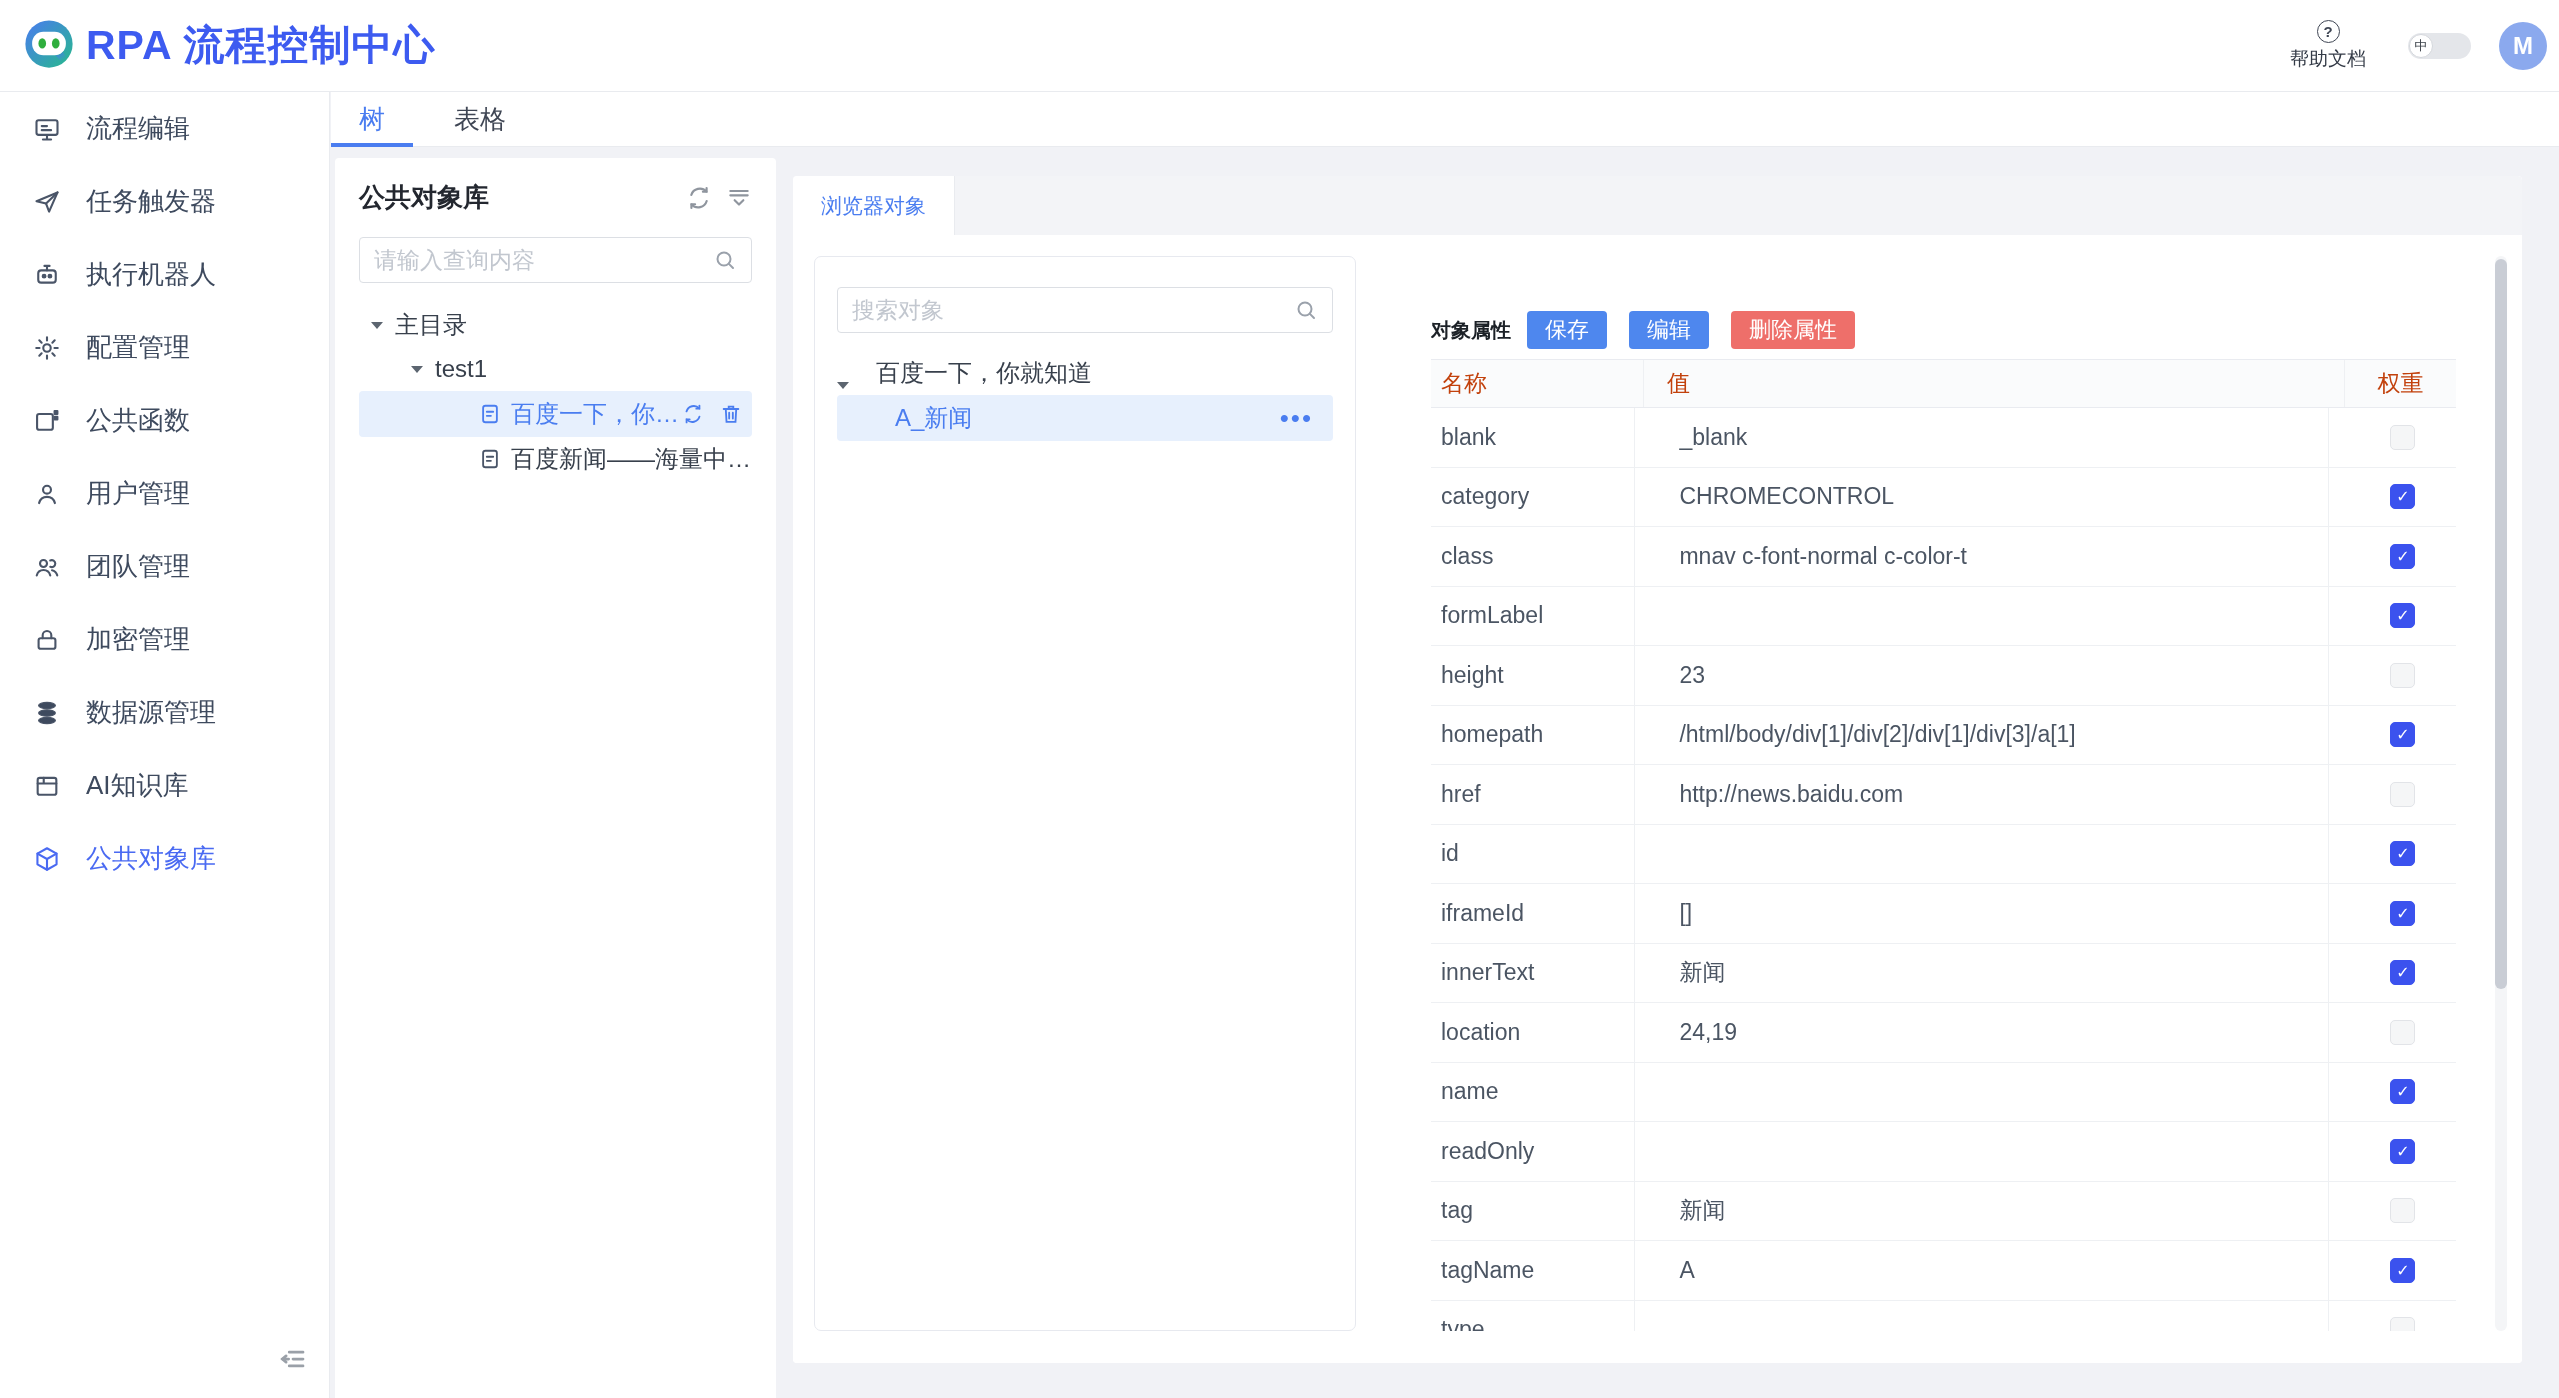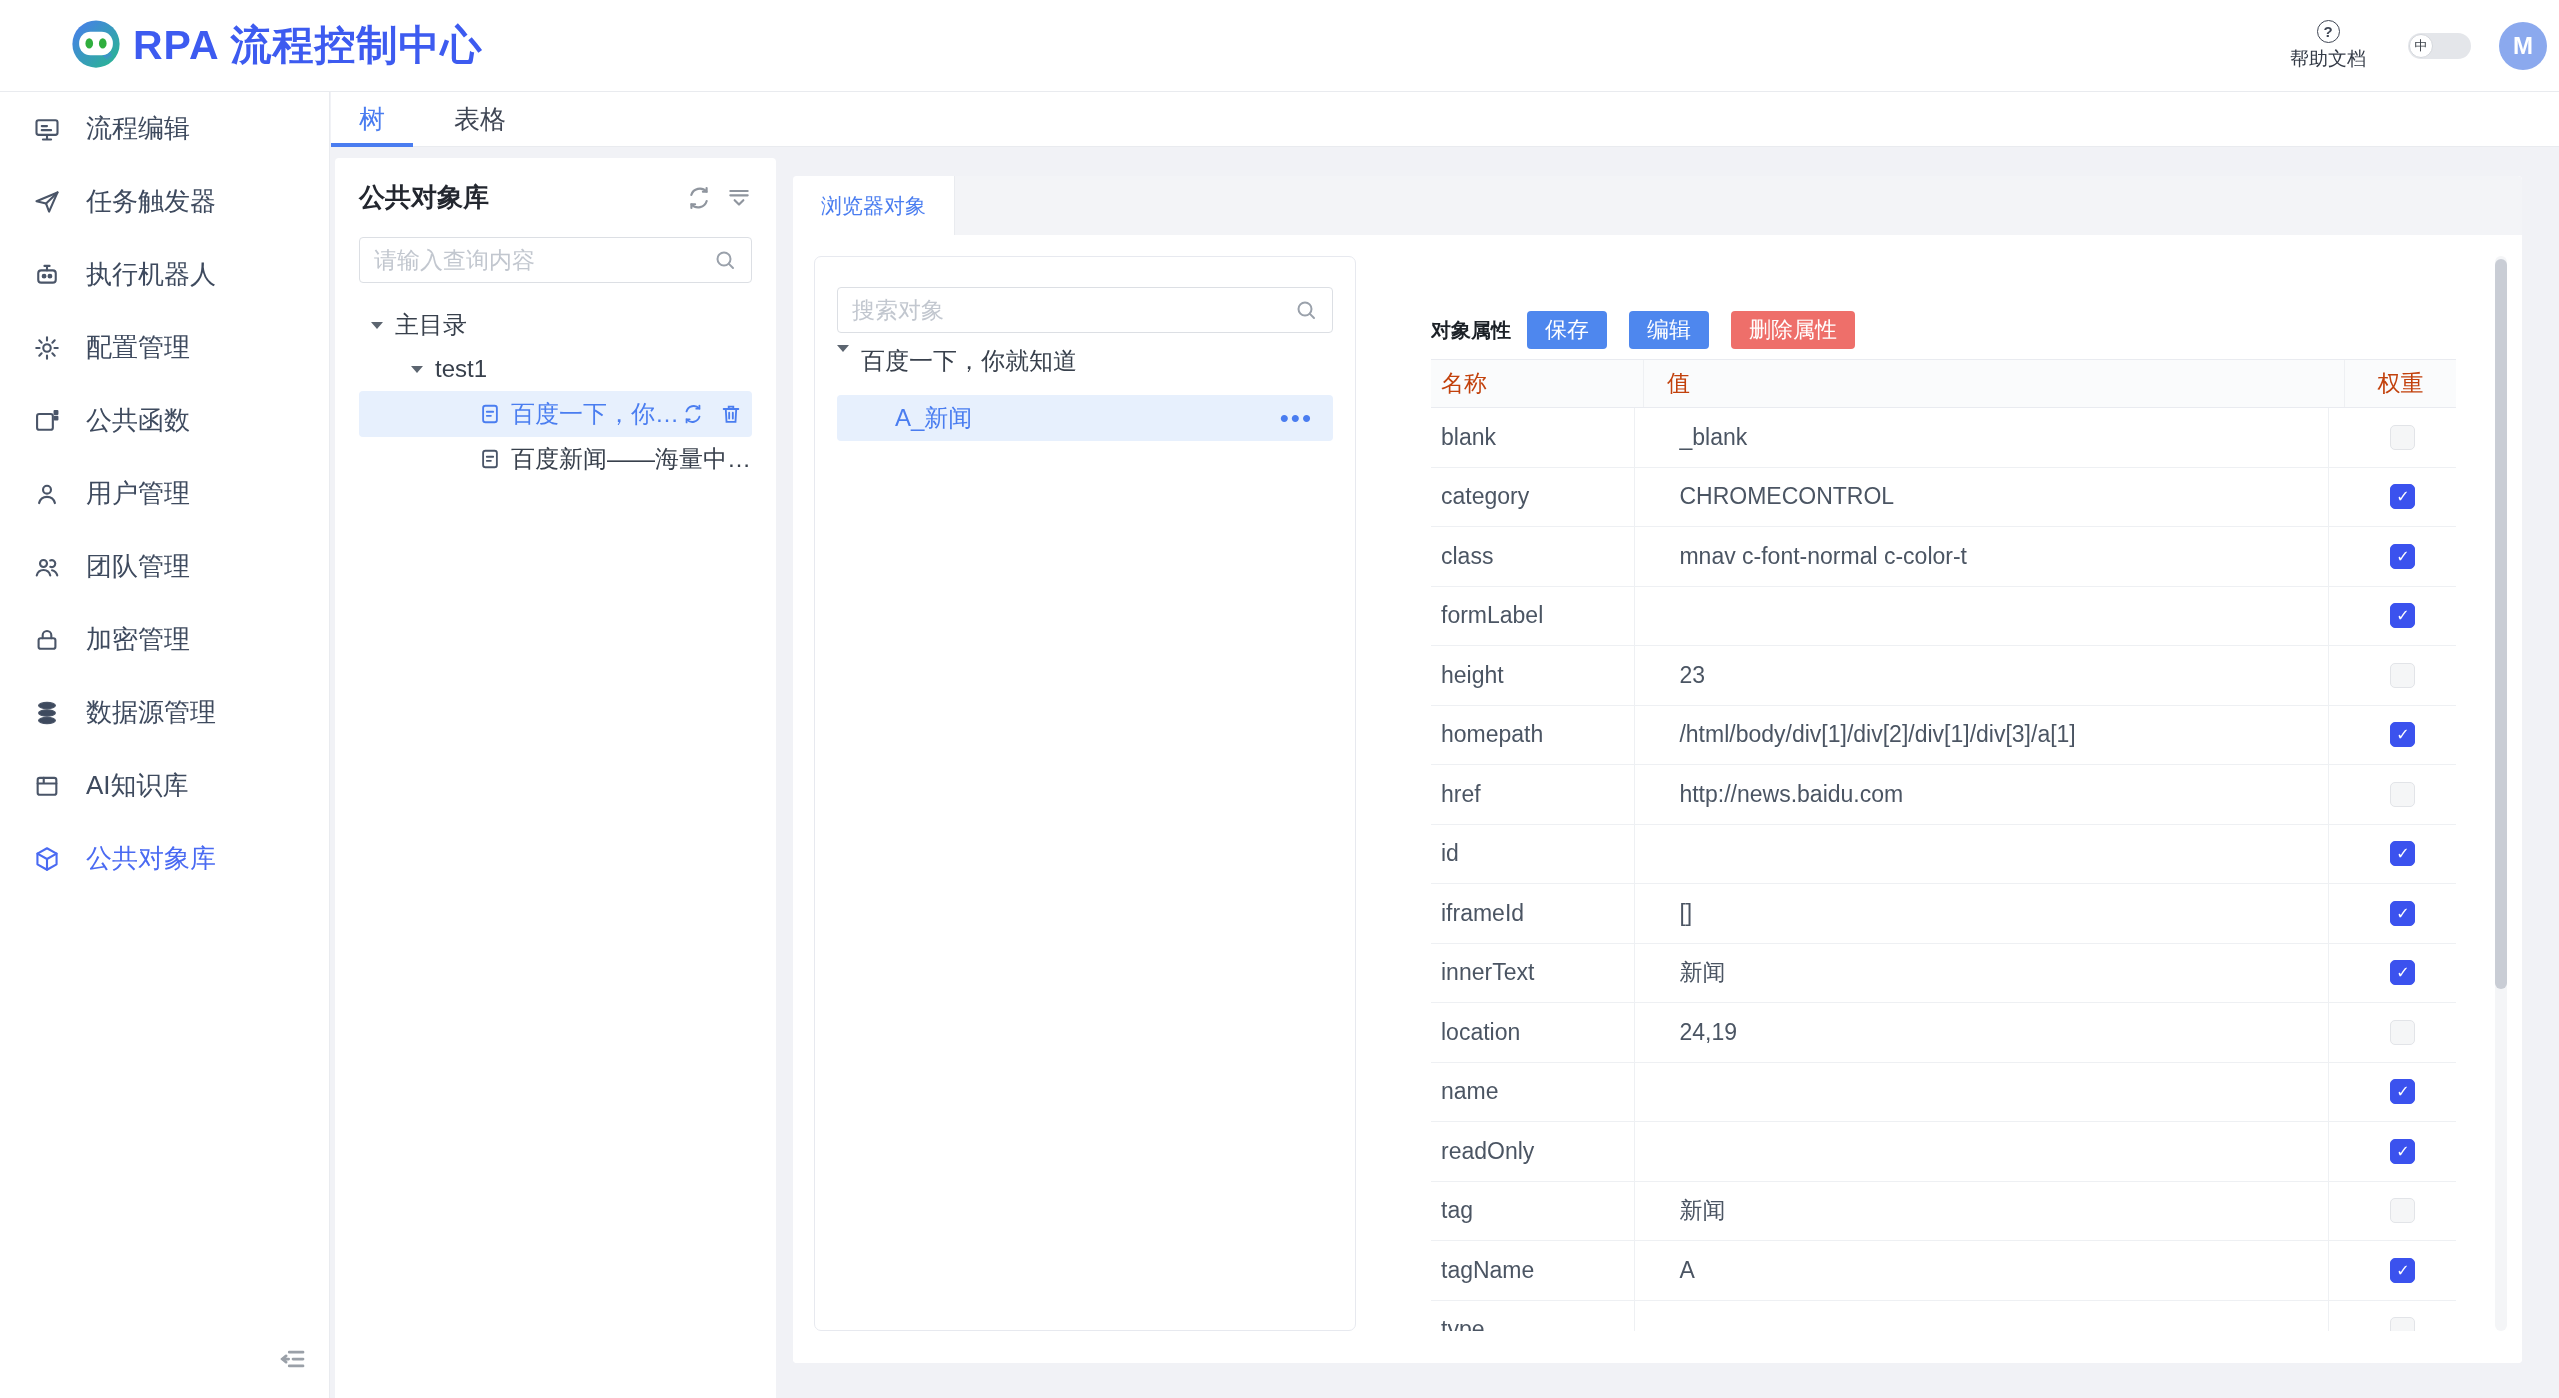--- a/index.html
+++ b/index.html
@@ -2,21 +2,21 @@
 <html style="--accent: #4a7df0; --accent2: #3d5bf0; --danger: #ee6f6a; --cbblue: #3b52ee;"><head>
 <meta charset="utf-8">
 <style>
   * { margin:0; padding:0; box-sizing:border-box; }
   html,body { width:2559px; height:1398px; overflow:hidden;
     font-family:"Liberation Sans","DejaVu Sans",sans-serif; background:#f1f2f6; color:#3e4a5e; }
   :root { --accent:#4a7df0; --accent2:#3d5bf0; --danger:#ee6f6a; --cbblue:#3b52ee; --line:#e9ebef; }
 
   
   .app-header { position:absolute; top:0; left:0; width:2559px; height:92px; background:#fff;
-    border-bottom:1px solid var(--line); display:flex; align-items:center; z-index:10;padding-left:47px; }
+    border-bottom:1px solid var(--line); display:flex; align-items:center; z-index:10; }
   .logo-wrap { display:flex; align-items:center; gap:10px; padding-left:22px; }
   .app-title { font-size:41px; font-weight:800; color:var(--accent2); letter-spacing:1px; }
   .header-right { position:absolute; right:0; top:0; height:92px; display:flex; align-items:center; }
   .help-group { display:flex; flex-direction:column; align-items:center; margin-right:42px; cursor:pointer; }
   .q-icon { width:23px; height:23px; border:1.8px solid #3f4654; border-radius:50%; display:flex;
     align-items:center; justify-content:center; font-size:15px; font-weight:700; color:#3f4654; }
   .help-label { font-size:19px; color:#343b47; margin-top:3px; }
   .lang-toggle { width:63px; height:26px; border-radius:13px; background:#e4e6ea; position:relative; margin-right:28px; cursor:pointer; }
   .lang-knob { position:absolute; left:1px; top:1px; width:24px; height:24px; border-radius:50%;
     background:#fff; border:1px solid #d4d7dc; display:flex; align-items:center; justify-content:center;
@@ -77,21 +77,21 @@
   
   .right-card { position:absolute; left:463px; top:29px; width:1729px; height:1187px; padding:0; overflow:hidden; }
   .obj-tabstrip { height:59px; background:#f3f4f7; display:flex; border-radius:4px 4px 0 0; }
   .obj-tab { width:162px; background:#fff; color:var(--accent); font-size:21px; display:flex;
     align-items:center; justify-content:center; border-right:1px solid var(--line); cursor:pointer; }
   .obj-body { position:relative; height:1128px; background:#fff; }
 
   .mid-panel { position:absolute; left:21px; top:21px; width:542px; height:1075px;
     border:1px solid #e7e9ef; border-radius:7px; padding:22px; }
   .mid-tree { margin-top:12px; }
-  .mid-root { display:flex; align-items:flex-start; height:44px; font-size:24px; color:#38404c; cursor:pointer; }
+  .mid-root { display:flex; align-items:flex-end; height:44px; font-size:24px; color:#38404c; cursor:pointer;gap:15px; }
   .mid-sel { display:flex; align-items:center; height:46px; background:#e7f0fd; border-radius:4px;
     color:var(--accent); font-size:24px; padding-left:58px; margin-top:6px; cursor:pointer; }
   .more-dots { margin-left:auto; padding-right:20px; color:var(--accent); font-size:26px; letter-spacing:2px;
     line-height:10px; cursor:pointer; }
 
   .props-panel { position:absolute; left:638px; top:66px; width:1025px; height:1030px; overflow:hidden; }
   .props-head { height:58px; display:flex; align-items:center; }
   .props-title { font-size:20px; font-weight:700; color:#1c2127; margin-right:16px; }
   .btn { height:38px; border:none; border-radius:4px; color:#fff; font-size:22px; padding:0 18px;
     margin-right:22px; cursor:pointer; font-family:inherit; }

